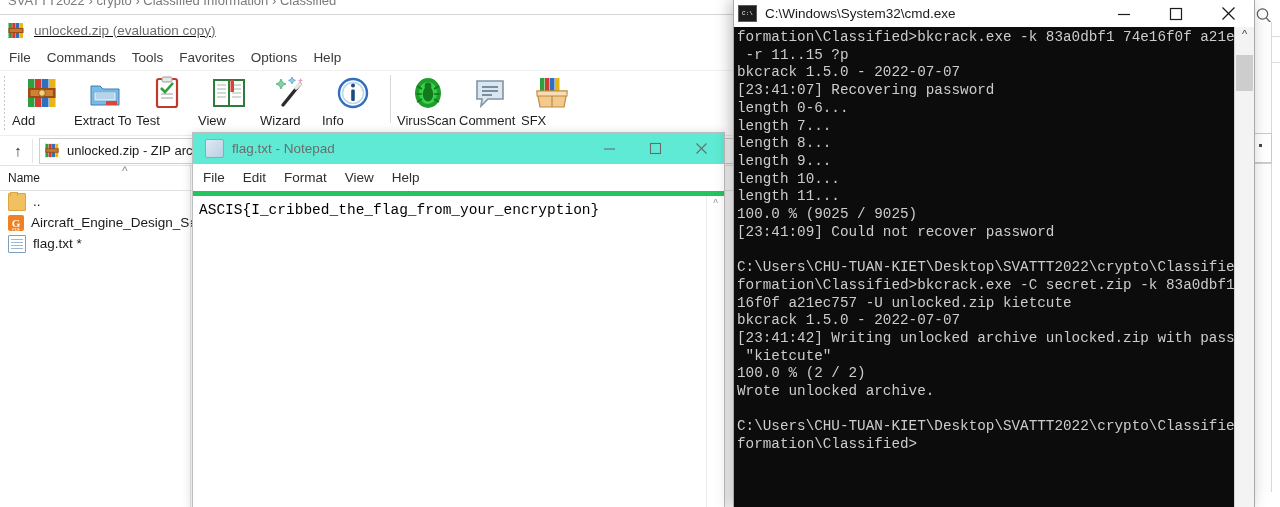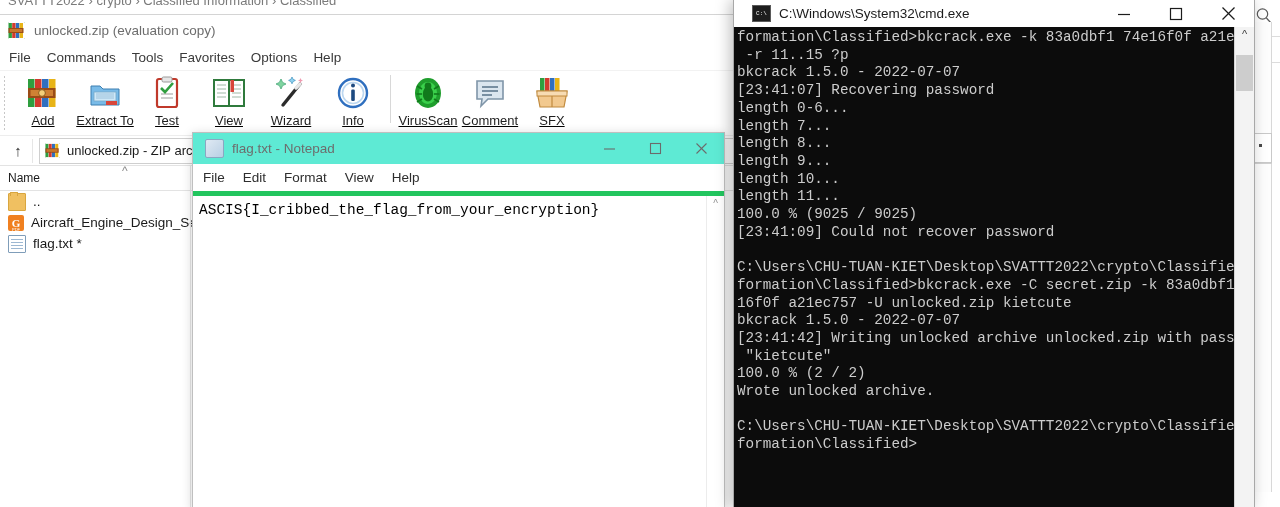--- a/index.html
+++ b/index.html
@@ -99,20 +99,21 @@
     background: #f0f0f0;
     border-right: 1px solid #b9b9b9;
     box-shadow: 0 0 0 1px rgba(0,0,0,.06);
   }
   .rar-titlebar {
     height: 30px;
     background: #ffffff;
     display: flex;
     align-items: center;
     padding-left: 8px;
+    text-decoration: underline;
   }
   .rar-icon {
     width: 17px; height: 17px;
     margin-right: 9px;
     flex: none;
     position: relative;
     border-radius: 1px;
     overflow: hidden;
     background: #1b8f2a;
   }
@@ -144,25 +145,24 @@
   }
   .tb-grip {
     position: absolute;
     left: 3px; top: 4px;
     width: 3px; height: 56px;
     background-image: radial-gradient(#c7c7c7 40%, transparent 41%);
     background-size: 3px 4px;
   }
   .tb-btn {
     width: 62px;
-    text-align: center;
+    text-align: left;
     padding-top: 3px;
     cursor: default;
     user-select: none;
-    text-decoration: underline;
   }
   .tb-btn .glyph {
     height: 38px;
     display: flex;
     align-items: center;
     justify-content: center;
   }
   .tb-btn .lbl {
     font-size: 13px;
     color: #1e1e1e;
@@ -380,21 +380,21 @@
     background: #f0f0f0;
     border: 1px solid #a8a8a8;
     border-top: none;
     box-shadow: -3px 0 14px rgba(0,0,0,.25);
   }
   .cmd-titlebar {
     height: 27px;
     background: #ffffff;
     display: flex;
     align-items: center;
-    padding-left: 18px;
+    padding-left: 4px;
   }
   .cmd-icon {
     width: 17px; height: 15px;
     margin-right: 8px; flex: none;
     background: #1d1d1d;
     border: 1px solid #5a5a5a;
     color: #fff;
     font-size: 6px;
     line-height: 15px;
     text-align: center;

